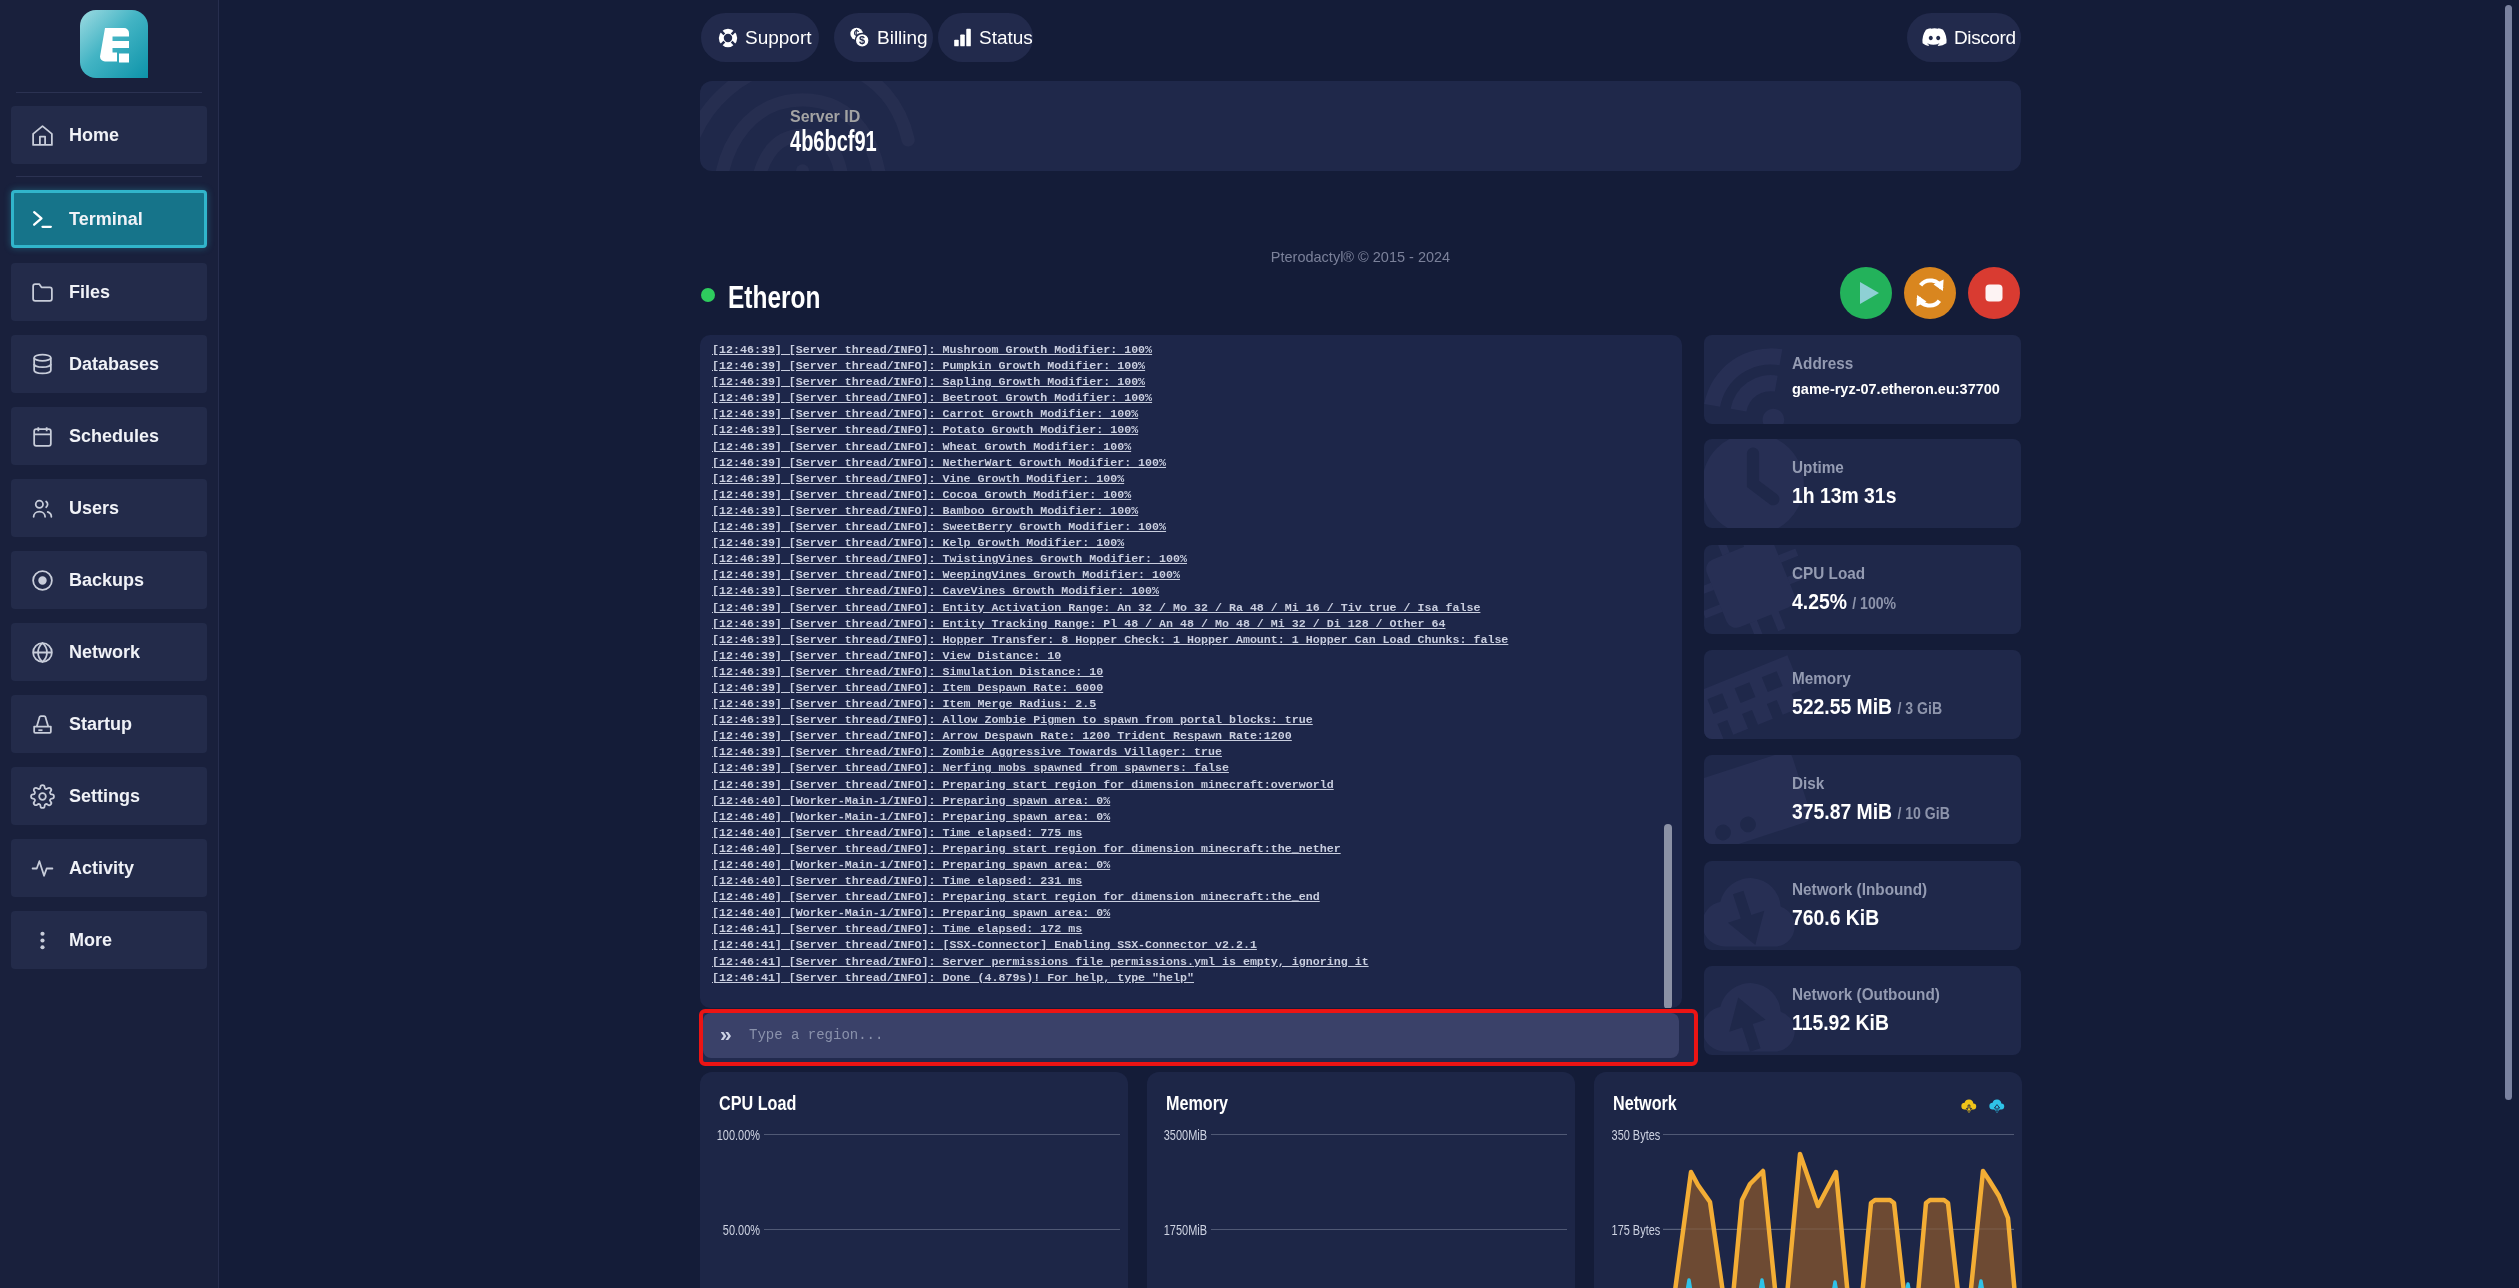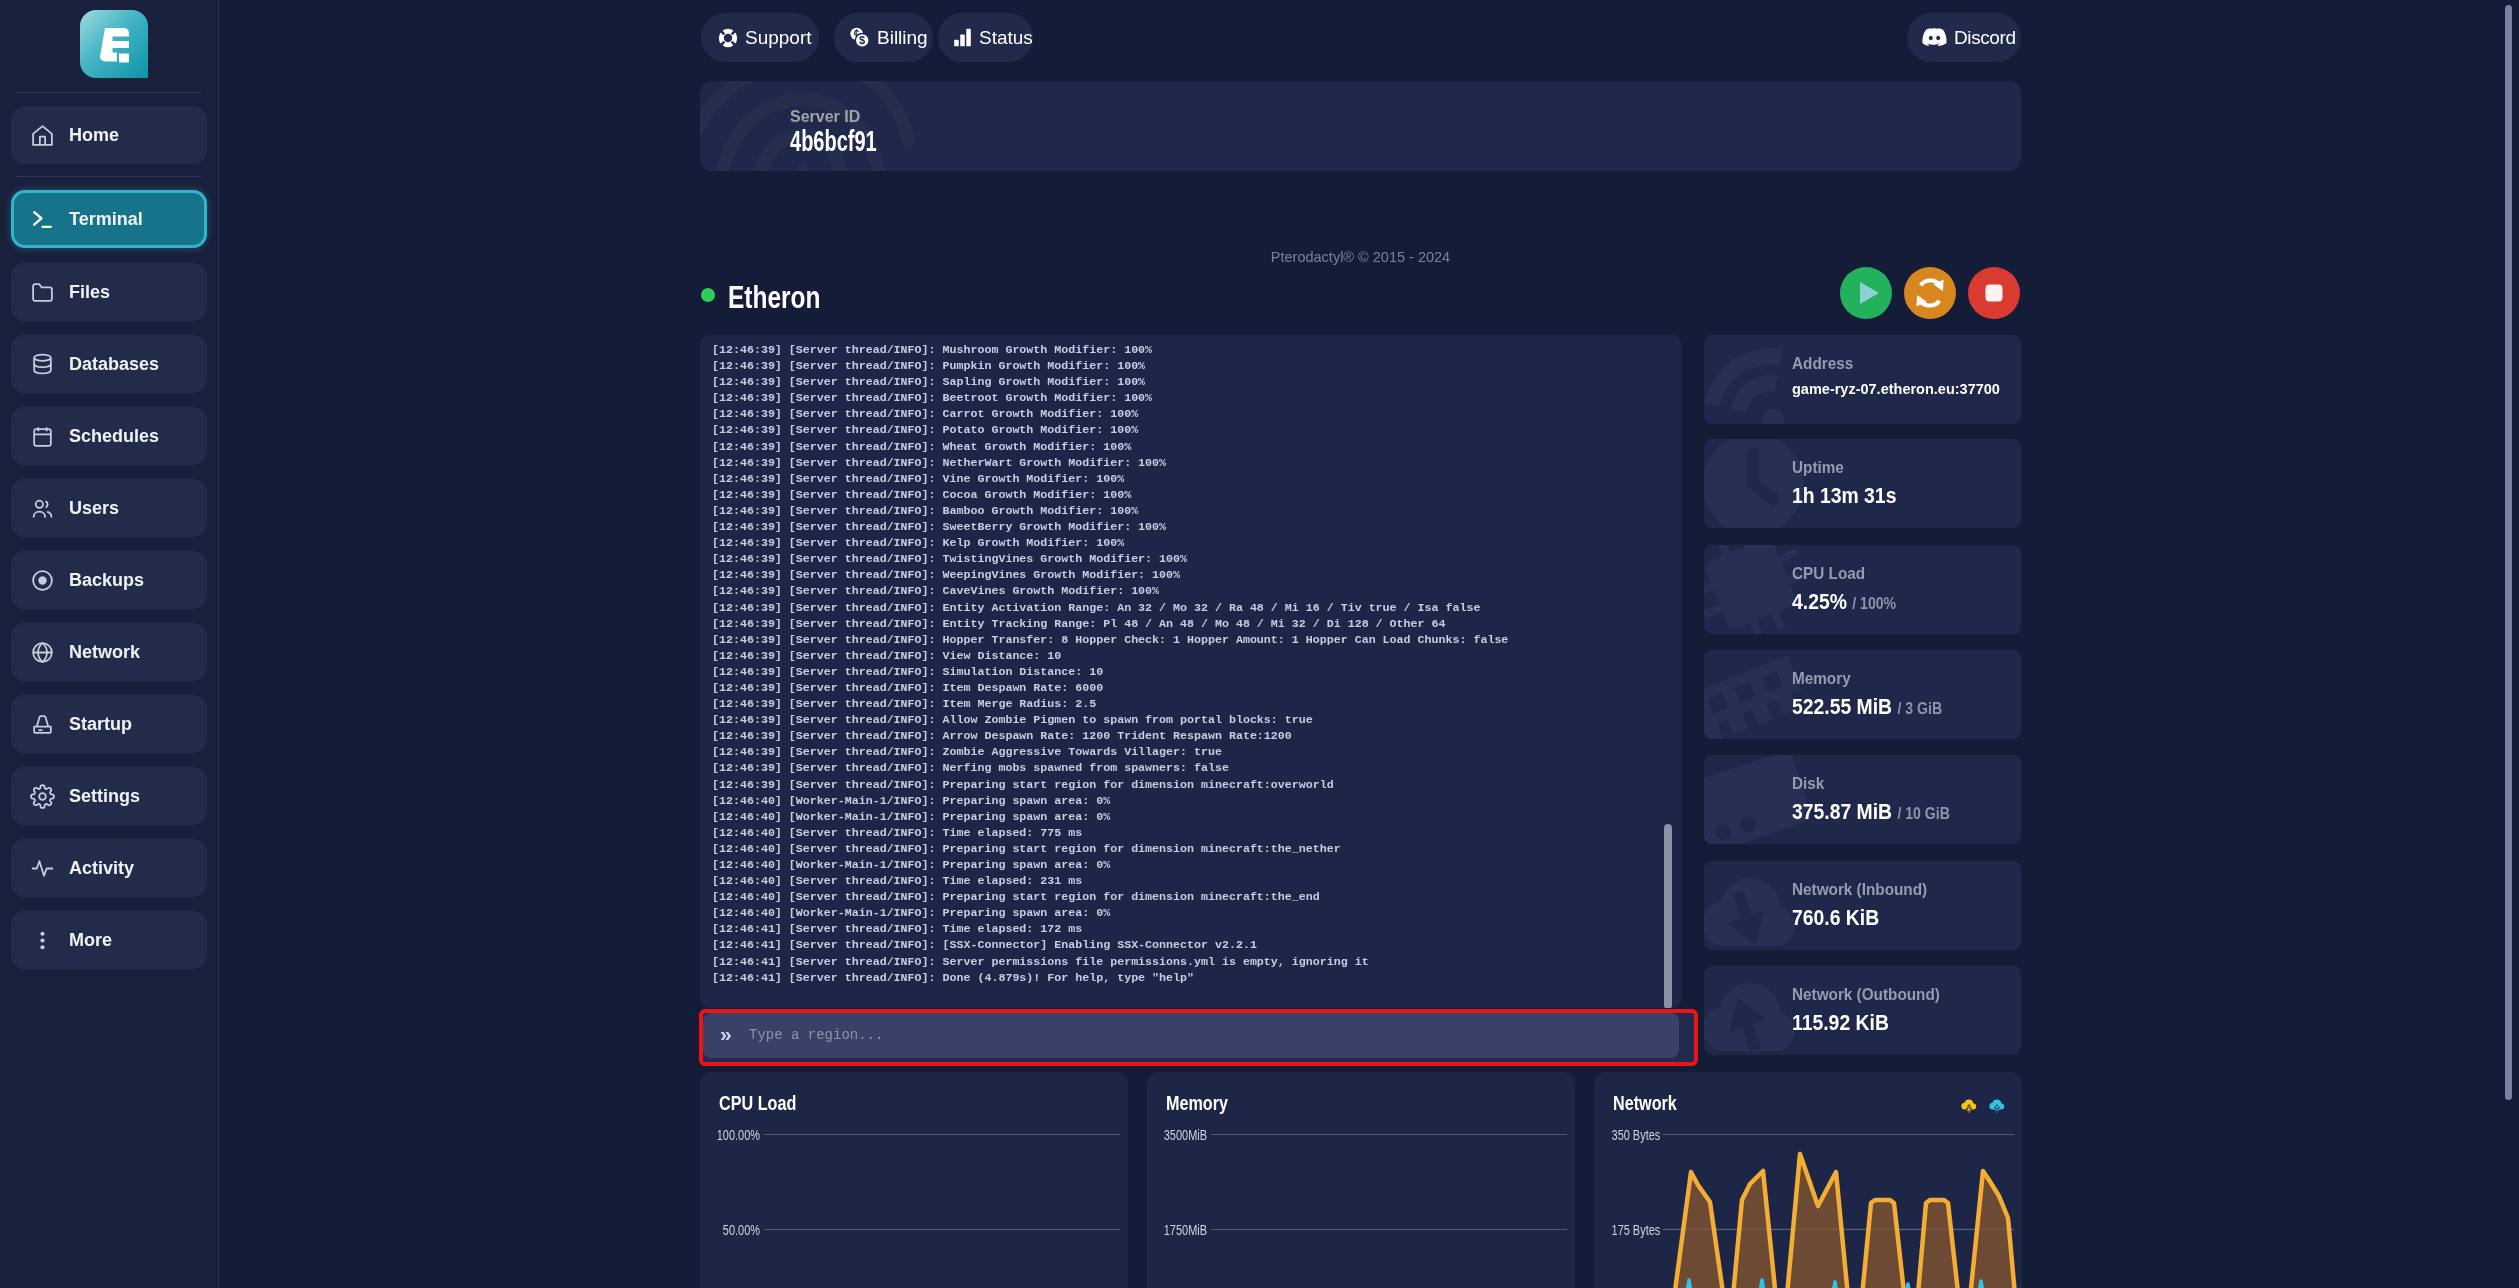--- a/index.html
+++ b/index.html
@@ -5,21 +5,21 @@
   * { margin:0; padding:0; box-sizing:border-box; }
   html,body { width:2519px; height:1288px; overflow:hidden; }
   body { background:#141c38; font-family:"Liberation Sans", sans-serif; position:relative; }
   .abs { position:absolute; }
 
   
   #sidebar { left:0; top:0; width:219px; height:1288px; background:#19203c; border-right:1px solid #272e4e; }
   #logo { position:absolute; left:80px; top:10px; width:68px; height:68px; border-radius:16px 16px 0 16px;
           background:linear-gradient(135deg,#9edbe2 0%,#43b4c4 45%,#0d93a9 100%); }
   .sep { position:absolute; left:16px; width:186px; height:1px; background:#2b3252; }
-  .mi { position:absolute; left:11px; width:196px; height:58px; border-radius:14px; background:#232b4a;
+  .mi { position:absolute; left:11px; width:196px; height:58px; border-radius:4px; background:#232b4a;
         display:flex; align-items:center; color:#f0f2f7; font-weight:bold; font-size:18px; }
   .mi svg { margin-left:19px; margin-right:14px; flex:none; }
   .mi.active { background:#16748a; border:3px solid #31b5cb; box-shadow:0 0 7px rgba(49,181,203,.4); }
   .mi.active svg { margin-left:16px; }
 
   
   .pill { position:absolute; top:13px; height:49px; border-radius:25px; background:#222a4c;
           display:flex; align-items:center; color:#fff; font-size:19px; }
   .pill svg { margin-right:6px; }
 
@@ -34,21 +34,21 @@
   #copyright { left:700px; top:249px; width:1321px; text-align:center; color:#7b819a; font-size:14.5px; }
 
   #titlerow { left:700px; top:270px; width:1321px; height:52px; }
   #dot { position:absolute; left:1px; top:18px; width:14px; height:14px; border-radius:50%; background:#2ecc5e; }
   #servername { position:absolute; left:28px; top:9px; color:#fff; font-weight:bold; font-size:32px; transform:scaleX(.765); transform-origin:0 0; }
   .cbtn { position:absolute; top:-3px; width:52px; height:52px; border-radius:50%; }
 
   
   #console { left:700px; top:335px; width:982px; height:673px; background:#1d2649; border-radius:10px; overflow:hidden; }
   #log { position:absolute; left:12px; top:7px; font-family:"Liberation Mono", monospace; font-weight:bold;
-         font-size:11.65px; line-height:16.1px; color:#c9cedf; white-space:pre; }
+         font-size:11.65px; line-height:16.1px; color:#c9cedf; white-space:pre;text-decoration:underline; }
   #cscroll { position:absolute; right:10px; top:489px; width:8px; height:185px; border-radius:4px; background:#8b91a5; }
 
   #cmdwrap { left:699px; top:1009px; width:999px; height:57px; border:4px solid #ec1414; border-radius:6px; background:#222a4e; }
   #cmdinner { position:absolute; left:0; top:0; width:976px; height:45px; background:#3a4169; border-radius:8px; }
   #chev { position:absolute; left:17px; top:9px; color:#ccd2e4; font-size:21px; font-weight:bold; }
   #cmdtext { position:absolute; left:46px; top:14px; color:#8a92ac; font-family:"Liberation Mono", monospace; font-size:14px; }
 
   
   .stat { position:absolute; left:1704px; width:317px; height:89px; background:#1f284a; border-radius:8px; overflow:hidden; }
   .stat .lbl { position:absolute; left:88px; top:19px; color:#949bb2; font-weight:bold; font-size:17px; transform:scaleX(.9); transform-origin:0 0; white-space:nowrap; }

